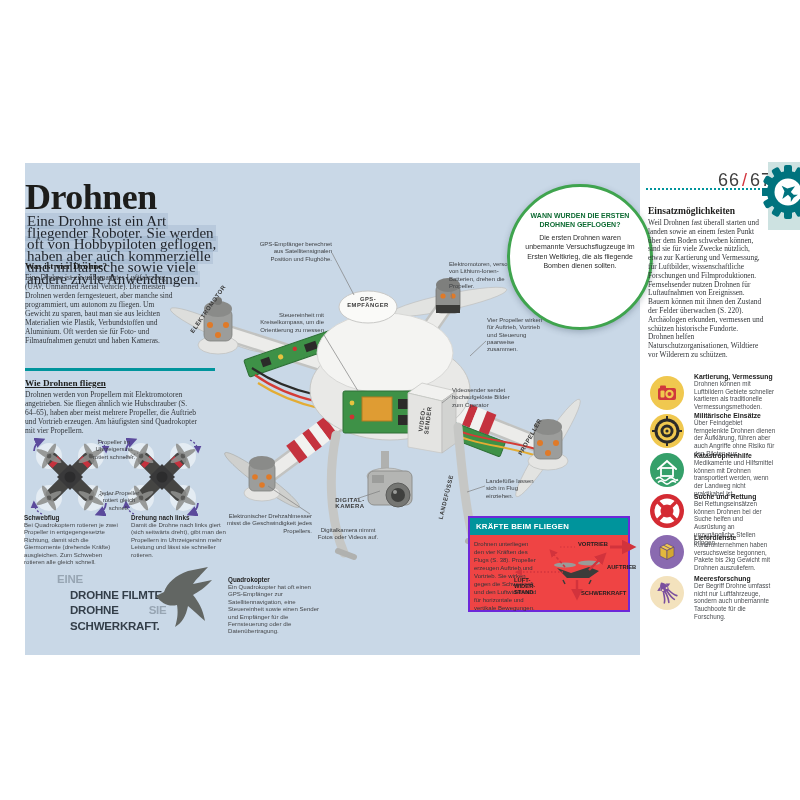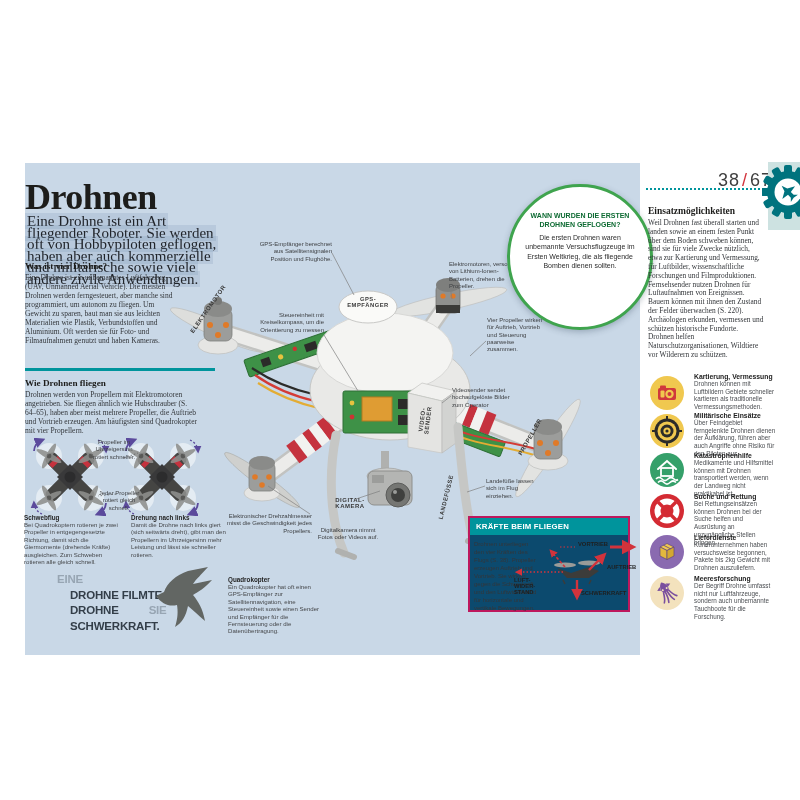--- a/index.html
+++ b/index.html
@@ -18,21 +18,21 @@
   .cap-title{font-size:6.3px;font-weight:bold;color:#232323;}
   .cap-body{font-size:6.1px;line-height:7.4px;color:#46484b;}
   .part{font-size:6px;font-weight:bold;letter-spacing:0.5px;color:#3a3a3a;text-align:center;white-space:pre-line;}
   .fact{font-size:11.5px;font-weight:bold;line-height:15.5px;letter-spacing:-0.2px;}
   .fact .muted{color:#97a5b3;padding-left:27px;}
   .fact .strong{color:#333e49;padding-left:40px;}
   .bubble{left:507px;top:184px;width:146px;height:146px;border-radius:50%;background:#ffffff;
           border:3px solid #3fa44e;box-shadow:0 2px 6px rgba(40,60,80,0.3);box-sizing:border-box;text-align:center;}
   .bubble-title{margin:24px 14px 4px;font-size:7px;font-weight:bold;line-height:9px;color:#0e6b33;}
   .bubble-body{margin:0 15px;font-size:7px;line-height:9.3px;color:#2c2c2c;}
-  .forces-box{left:468px;top:516px;width:162px;height:96px;border:2px solid #be185d;background:#0c4a6e;box-sizing:border-box;}
+  .forces-box{left:468px;top:516px;width:162px;height:96px;border:2px solid #6d28d9;background:#ef4444;box-sizing:border-box;}
   .forces-head{height:17px;background:#00949c;color:#ffffff;font-size:7.8px;font-weight:bold;line-height:17px;padding-left:6px;letter-spacing:0.2px;}
   .force-label{font-size:5.8px;font-weight:bold;color:#1f1f1f;white-space:pre-line;}
   .pagenum{left:688px;top:170px;width:84px;text-align:right;font-size:18px;color:#3f3f3f;letter-spacing:1px;}
   .pagenum .slash{color:#d2333c;padding:0 2px;}
   .dotline{left:646px;top:188px;width:122px;border-top:2px dotted #00949c;}
   .use-title{font-size:6.8px;font-weight:bold;color:#222222;}
   .use-body{font-size:6.3px;line-height:7.7px;color:#4b4e52;}
   .right-body{font-size:7.4px;line-height:8.8px;color:#33363a;}
 </style>
 </head>
@@ -43,21 +43,21 @@
   <div class="abs blue-panel"></div>
 
   <div class="abs serif page-title">Drohnen</div>
   <div class="abs serif intro"><span>Eine Drohne ist ein Art fliegender Roboter. Sie werden oft von Hobbypiloten geflogen, haben aber auch kommerzielle und militärische sowie viele andere zivile Anwendungen.</span></div>
 
   <div class="abs serif h2" style="left:25px;top:261px;">Was ist vier Drohne?</div>
   <div class="abs serif body-text" style="left:25px;top:273px;width:152px;">Eine Drohne ist ein unbemanntes Luftfahrzeug (UAV, Unmanned Aerial Vehicle). Die meisten Drohnen werden ferngesteuert, aber manche sind programmiert, um autonom zu fliegen. Um Gewicht zu sparen, baut man sie aus leichten Materialien wie Plastik, Verbundstoffen und Aluminium. Oft werden sie für Foto- und Filmaufnahmen genutzt und haben Kameras.</div>
 
   <div class="abs divider" style="left:25px;top:368px;width:190px;"></div>
 
-  <div class="abs serif h2" style="left:25px;top:378px;">Wie Drohnen fliegen</div>
+  <div class="abs serif h2" style="left:25px;top:378px;text-decoration:underline;">Wie Drohnen fliegen</div>
   <div class="abs serif body-text" style="left:25px;top:390px;width:172px;">Drohnen werden von Propellern mit Elektromotoren angetrieben. Sie fliegen ähnlich wie Hubschrauber (S. 64–65), haben aber meist mehrere Propeller, die Auftrieb und Vortrieb erzeugen. Am häufigsten sind Quadrokopter mit vier Propellern.</div>
 
   <svg class="abs" style="left:28px;top:438px;" width="196" height="78" viewBox="0 0 196 78">
     <defs>
       <marker id="pv" markerWidth="6" markerHeight="6" refX="4" refY="3" orient="auto">
         <path d="M0,0 L6,3 L0,6 Z" fill="#5b4a9c"></path>
       </marker>
       <g id="miniq">
         <circle cx="-21" cy="-21" r="13" fill="#ffffff" opacity="0.5"></circle>
         <circle cx="21" cy="-21" r="13" fill="#ffffff" opacity="0.5"></circle>
@@ -309,21 +309,21 @@
     </g>
   </svg>
   <div class="abs force-label" style="left:578px;top:541px;width:40px;">VORTRIEB</div>
   <div class="abs force-label" style="left:607px;top:564px;width:40px;">AUFTRIEB</div>
   <div class="abs force-label" style="left:514px;top:577px;width:36px;">LUFT-
 WIDER-
 STAND</div>
   <div class="abs force-label" style="left:581px;top:590px;width:54px;">SCHWERKRAFT</div>
 
   <div class="abs pagenum">
-    <span>38</span><span class="slash">/</span><span>67</span>
+    <span>66</span><span class="slash">/</span><span>67</span>
   </div>
   <div class="abs dotline"></div>
 
   <div class="abs" style="left:768px;top:162px;width:32px;height:68px;background:#cde2e1;"></div>
   <svg class="abs" style="left:762px;top:158px;" width="38" height="72" viewBox="0 0 38 72">
     <g transform="translate(26,34)">
       <g fill="#00737e">
         <rect x="-4" y="-27" width="8" height="10" rx="2"></rect>
         <rect x="-4" y="-27" width="8" height="10" rx="2" transform="rotate(30)"></rect>
         <rect x="-4" y="-27" width="8" height="10" rx="2" transform="rotate(60)"></rect>

